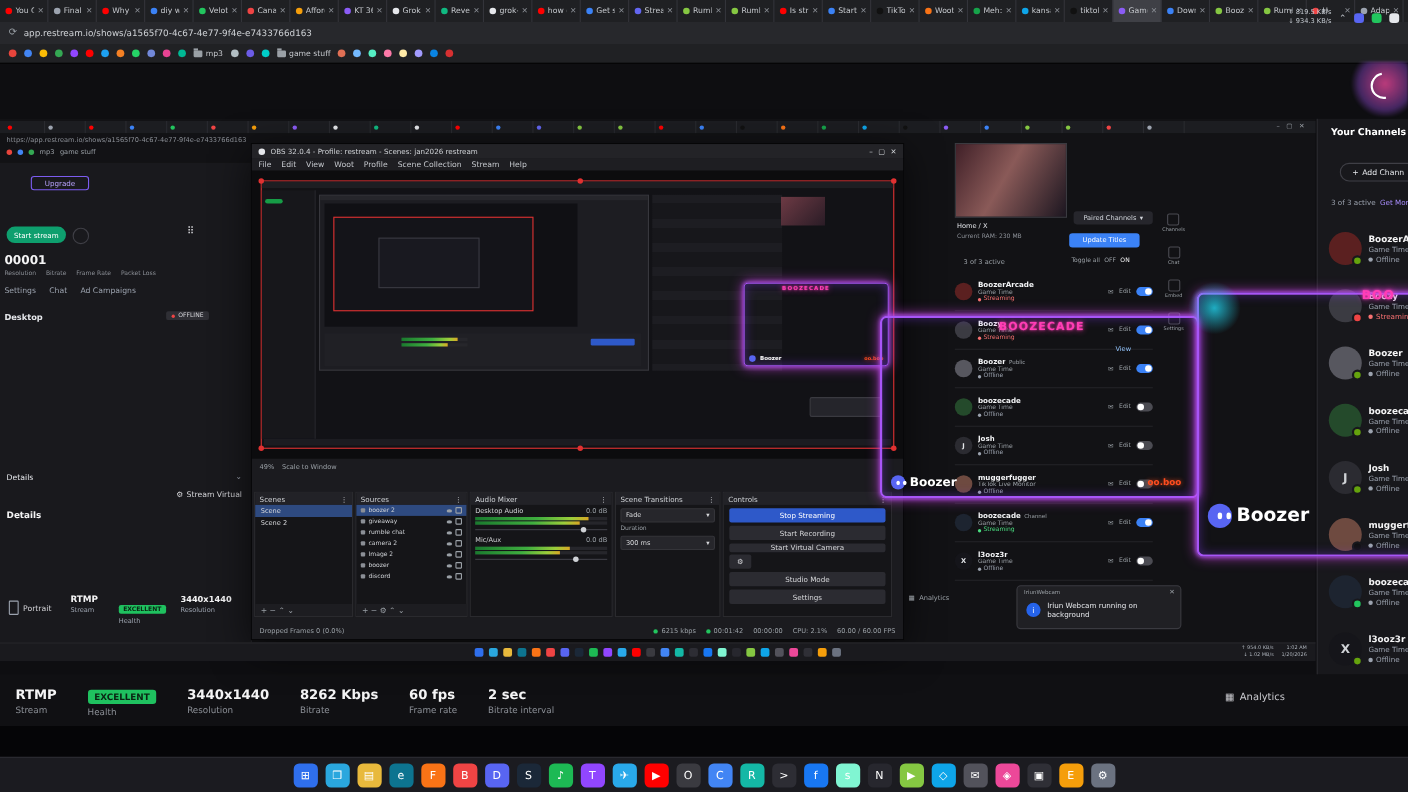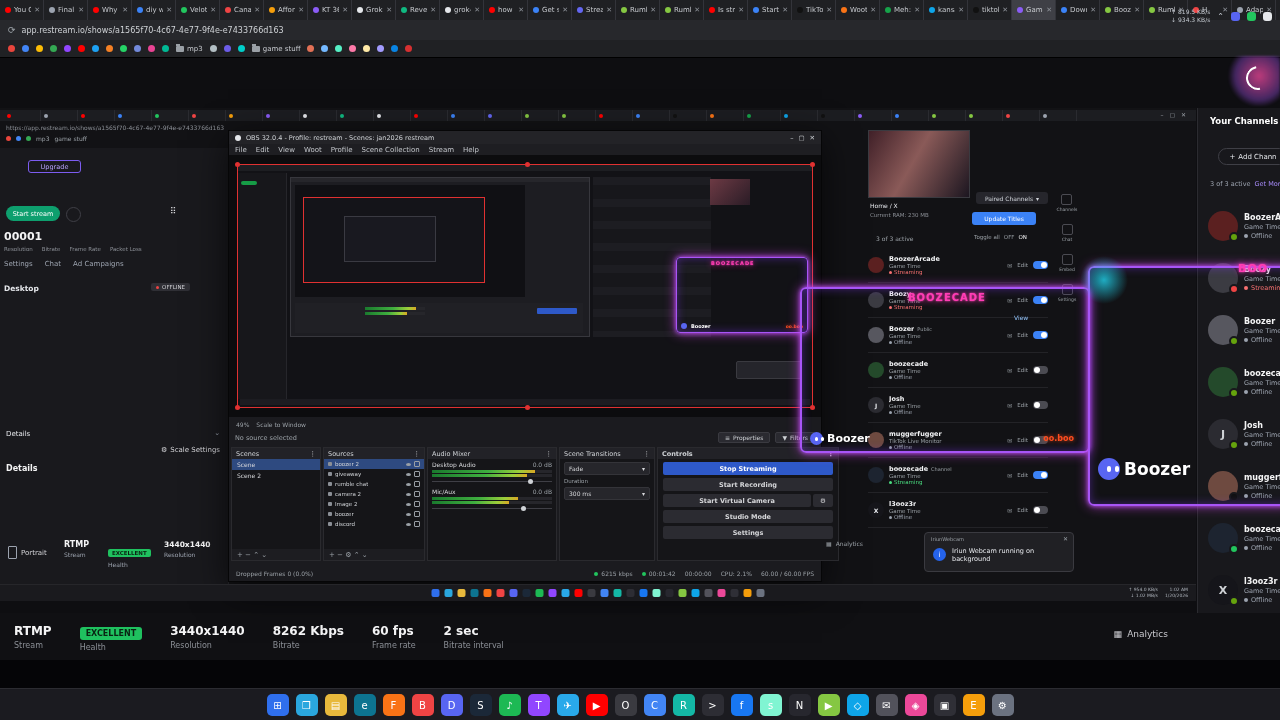--- a/index.html
+++ b/index.html
@@ -505,21 +505,21 @@
         </div>
       <span class="abs" style="left:4px;top:136px;font-size:7.5px;font-weight:bold;color:#e5e7eb;">Desktop</span>
       <span class="abs r" style="right:38px;top:135px;gap:3px;background:#2f2f35;border-radius:2px;padding:1px 5px;font-size:5.5px;color:#d4d4d8;">
         <i class="dot" style="width:3px;height:3px;background:#ef4444;"></i>
         <span>OFFLINE</span>
       </span>
       <span class="abs" style="left:6px;top:282px;font-size:7px;color:#e5e7eb;">Details</span>
       <span class="abs" style="right:8px;top:281px;font-size:7px;color:#9ca3af;">⌄</span>
       <span class="abs r" style="right:8px;top:298px;gap:3px;font-size:7px;color:#d4d4d8;">
         <i style="font-style:normal;">⚙</i>
-        <span>Scale Settings</span>
+        <span>Stream Virtual</span>
       </span>
       <span class="abs" style="left:6px;top:316px;font-size:8px;font-weight:bold;color:#f4f4f5;">Details</span>
 
       <span class="abs r" style="left:8px;top:398px;gap:4px;font-size:7px;color:#d4d4d8;">
         <i style="width:7px;height:11px;border:1px solid #9ca3af;border-radius:1px;font-style:normal;"></i>
         <span>Portrait</span>
       </span>
       <div class="abs" style="left:64px;top:392px;">
         <div style="font-size:8px;font-weight:bold;color:#f4f4f5;">RTMP</div>
         <div style="font-size:6px;color:#9ca3af;margin-top:2px;">Stream</div>
@@ -596,33 +596,20 @@
           <i class="handle" style="right:-3px;bottom:-3px;"></i>
           <i class="handle" style="left:50%;top:-3px;"></i>
           <i class="handle" style="left:50%;bottom:-3px;"></i>
         </div>
       </div>
 
       <div class="zoomrow">
         <span>49%</span>
         <span>Scale to Window</span>
       </div>
-      <div class="srcrow">
-        <span>No source selected</span>
-        <span style="margin-left:auto;display:flex;gap:5px;">
-          <span class="minibtn">
-            <i style="font-style:normal;">≡</i>
-            <span>Properties</span>
-          </span>
-          <span class="minibtn">
-            <i style="font-style:normal;">▼</i>
-            <span>Filters</span>
-          </span>
-        </span>
-      </div>
 
       <div class="dock" style="left:2px;width:90px;">
         <div class="dhead">
             <span>Scenes</span>
             <span>⋮</span>
           </div>
         <div>
 
         <div class="ditem" style="background: rgb(46, 74, 128);">
               <span>Scene</span>
@@ -735,29 +722,29 @@
           <span>Fade</span>
           <span>▾</span>
         </div>
         <div class="tlab">Duration</div>
         <div class="tsel">
           <span>300 ms</span>
           <span>▾</span>
         </div>
       </div>
 
-      <div class="dock" style="left:428px;width:182px;font-weight:bold;">
+      <div class="dock" style="left:428px;width:154px;">
         <div class="dhead">
             <span>Controls</span>
             <span>⋮</span>
           </div>
         <div style="padding-top:3px;">
           <div class="cbtn" style="background:#2e59c9;color:#fff;">Stop Streaming</div>
           <div class="cbtn">Start Recording</div>
-          <div style="display:flex;margin:0 5px 3px;gap:2px;">
+          <div style="display:flex;margin:0 5px 3px;gap:2px;flex-direction:column;">
             <div class="cbtn" style="flex:1;margin:0;">Start Virtual Camera</div>
             <div class="cbtn" style="width:20px;margin:0;">⚙</div>
           </div>
           <div class="cbtn">Studio Mode</div>
           <div class="cbtn">Settings</div>
         </div>
       </div>
 
       <div class="obs-status">
         <span>Dropped Frames 0 (0.0%)</span>

